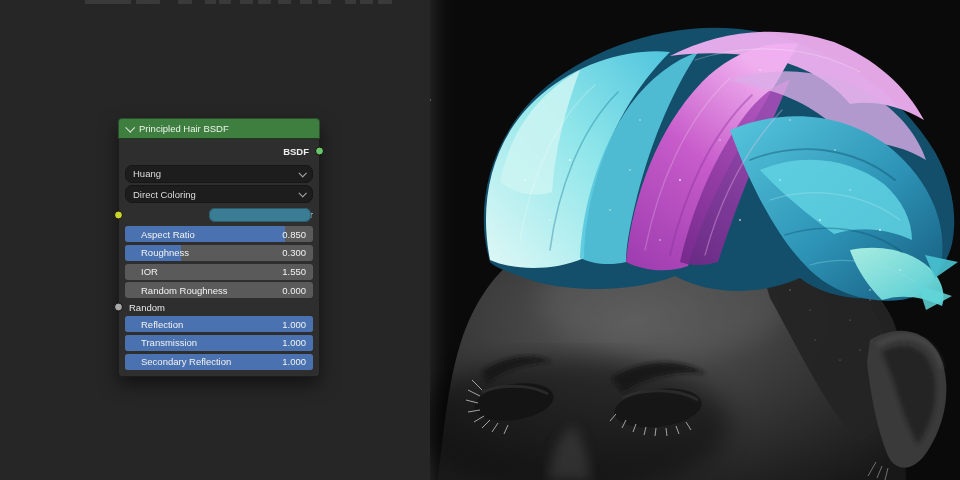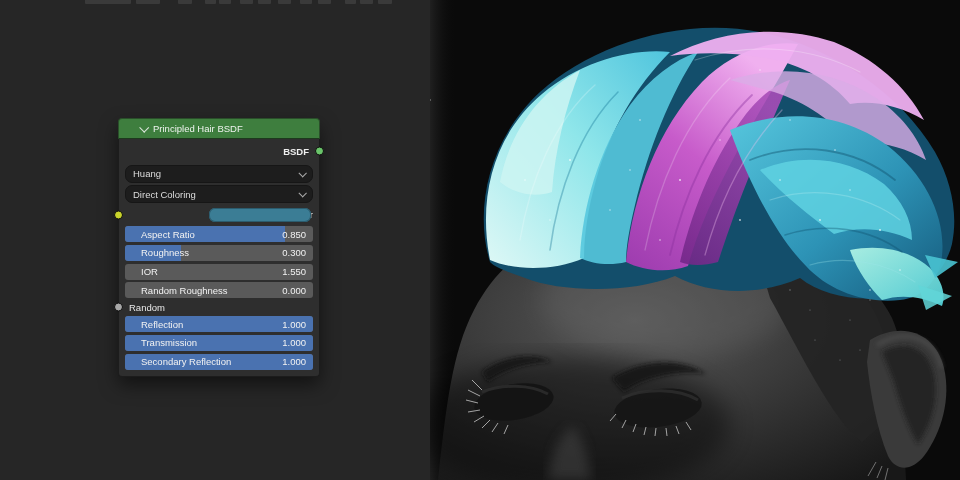--- a/index.html
+++ b/index.html
@@ -9,21 +9,21 @@
   
   .remnants{position:absolute;left:0;top:0;height:6px;width:430px;}
   .remnants i{position:absolute;top:0;height:4px;background:#3a3a3a;border-radius:0 0 1px 1px;}
 
   
   .node{position:absolute;left:118px;top:118px;width:202px;font-size:9.5px;
     color:var(--text-light,#e4e4e4);border-radius:5px;
     box-shadow:0 8px 18px rgba(0,0,0,.5);}
   .node-header{height:19px;background:var(--header-green,#3e7e3e);
     border:1px solid #2a4f2a;border-bottom:1px solid #1d3a1d;border-radius:4px 4px 0 0;
-    display:flex;align-items:center;gap:6px;padding:0 21px;color:#eef3ee;font-weight:400;}
+    display:flex;align-items:center;gap:6px;padding:0 7px;color:#eef3ee;font-weight:400;}
   .node-body{background:var(--node-body,#2e2e2e);border:1px solid #1c1c1c;border-top:none;
     border-radius:0 0 4px 4px;padding:5px 6px 6px;display:flex;flex-direction:column;gap:2.6px;}
   .chev{width:6px;height:6px;border-right:1.5px solid #dfe7df;border-bottom:1.5px solid #dfe7df;
     transform:rotate(45deg) translateY(-1px);display:inline-block;}
   .row{position:relative;display:flex;align-items:center;height:14px;}
   .output-row{justify-content:flex-end;padding-right:4px;font-weight:700;margin-bottom:4px;color:#efefef;}
   .socket{position:absolute;width:7px;height:7px;border-radius:50%;border:1px solid #0e0e0e;
     top:50%;transform:translateY(-50%);z-index:3;}
   .socket.out{right:-11px;background:var(--socket-green,#6ac46a);}
   .socket.in{left:-11px;background:var(--socket-gray,#a8a8a8);}

